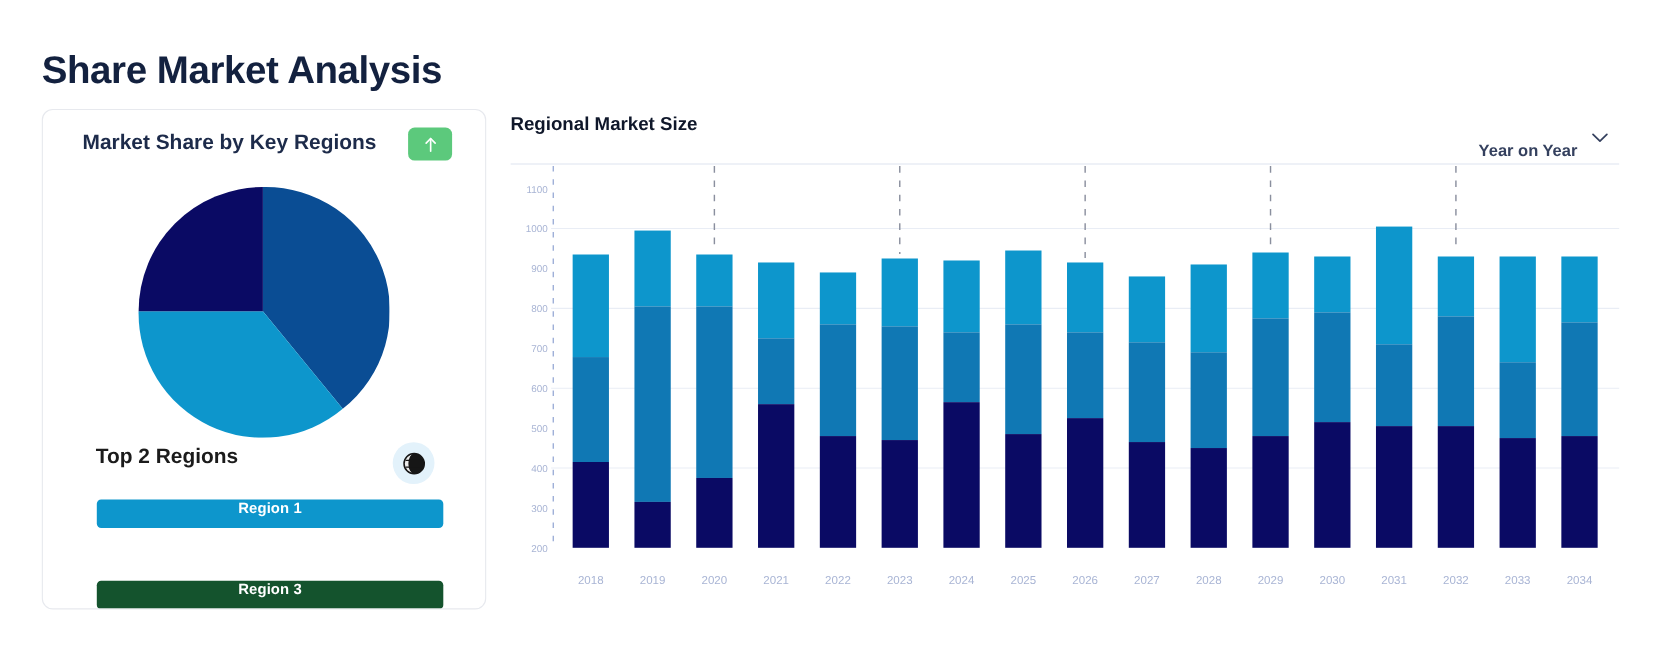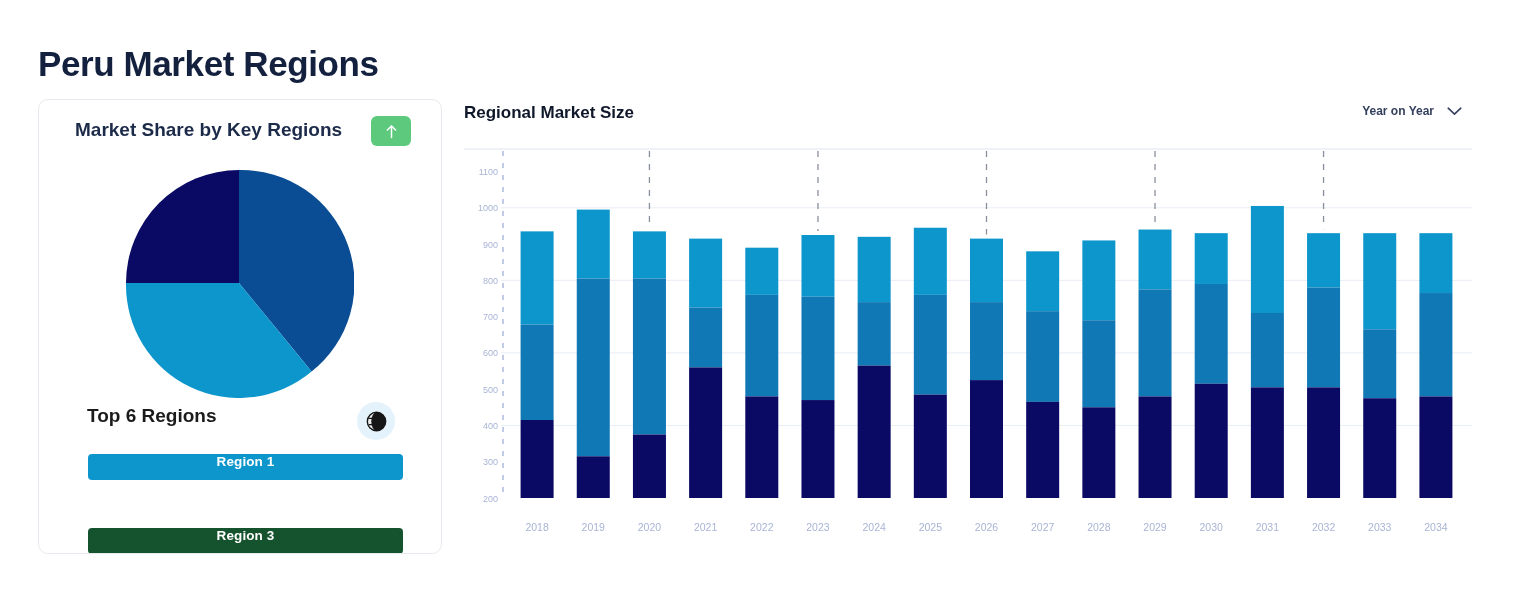--- a/index.html
+++ b/index.html
@@ -83,42 +83,42 @@
   .panel-title {
     position: absolute; left: 0; top: 8px;
     font-size: 17px; font-weight: bold; color: #0f172a;
     white-space: nowrap;
   }
   .yoy {
     position: absolute; right: 24px; top: 9px;
     display: flex; align-items: center; gap: 13px;
     cursor: pointer;
   }
-  .yoy-label { font-size: 12px; font-weight: bold; color: #34405e; white-space: nowrap; }
+  .yoy-label { font-size: 15px; font-weight: bold; color: #34405e; white-space: nowrap; margin-top: 25px; }
 
   .chart-area {
     position: absolute; left: 0; top: 52px;
     width: 1022px; height: 405px;
   }
   .chart-svg { display: block; width: 1022px; height: 405px; }
   .ytick-label {
     font-family: "Liberation Sans", sans-serif;
     font-size: 9px; fill: #a8b4d4;
   }
   .xtick-label {
     font-family: "Liberation Sans", sans-serif;
     font-size: 10.5px; fill: #a8b4d4; text-anchor: middle;
   }
 </style>
 </head>
 <body>
 
 <div class="page">
 
-  <div class="page-title">Peru Market Regions</div>
+  <div class="page-title">Share Market Analysis</div>
 
   <div class="left-card">
 
     <div class="card-head">
       <div class="card-head-title">Market Share by Key Regions</div>
 
       <button class="up-btn">
         <svg width="13" height="15" viewBox="0 0 13 15">
           <path d="M6.5 13.5 L6.5 2.2" stroke="#ffffff" stroke-width="1.5" fill="none" stroke-linecap="round"></path>
           <path d="M2.4 6.1 L6.5 1.9 L10.6 6.1" stroke="#ffffff" stroke-width="1.5" fill="none" stroke-linecap="round" stroke-linejoin="round"></path>
@@ -130,21 +130,21 @@
       <svg class="pie" viewBox="0 0 230 230">
 
         <path d="M115 115 L115 2 A113 113 0 0 1 187.6 203.6 Z" fill="#0a4d94"></path>
 
         <path d="M115 115 L187.6 203.6 A113 113 0 0 1 2 115 Z" fill="#0d96cc"></path>
 
         <path d="M115 115 L2 115 A113 113 0 0 1 115 2 Z" fill="#0a0a64"></path>
       </svg>
     </div>
 
-    <div class="legend-head">Top 6 Regions</div>
+    <div class="legend-head">Top 2 Regions</div>
 
     <div class="globe-badge">
       <svg width="21" height="21" viewBox="0 0 24 24">
         <circle cx="12" cy="12" r="10.5" fill="#161616"></circle>
         <path d="M12 1.5 A10.5 10.5 0 0 0 12 22.5 A6 10.5 0 0 1 12 1.5 Z" fill="#ffffff" opacity="0.92"></path>
         <path d="M3 8.5 h18 M3 15.5 h18" stroke="#161616" stroke-width="1.3" fill="none"></path>
         <circle cx="12" cy="12" r="10.5" fill="none" stroke="#161616" stroke-width="1.6"></circle>
       </svg>
     </div>
 

